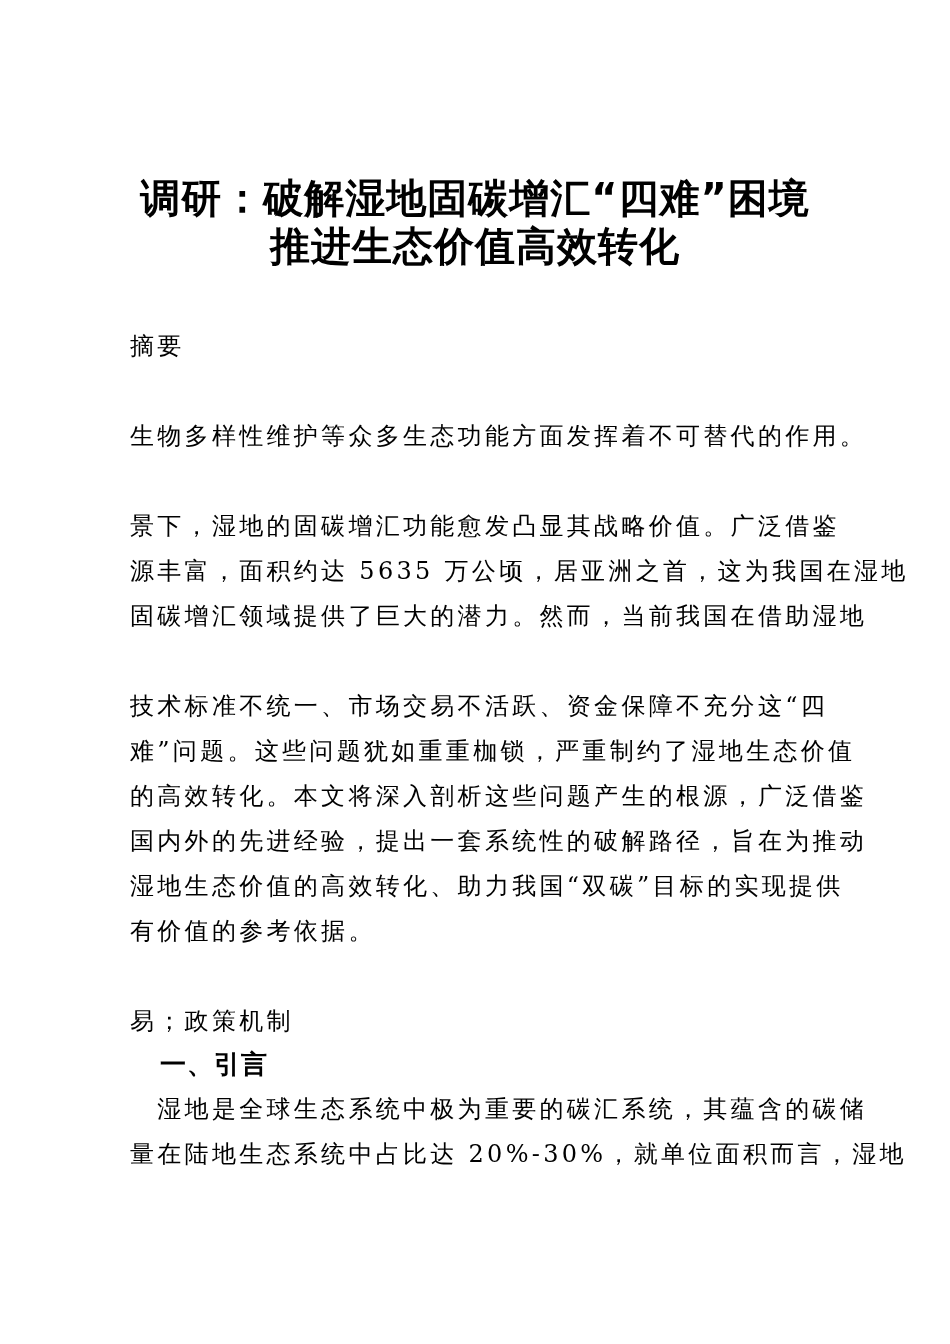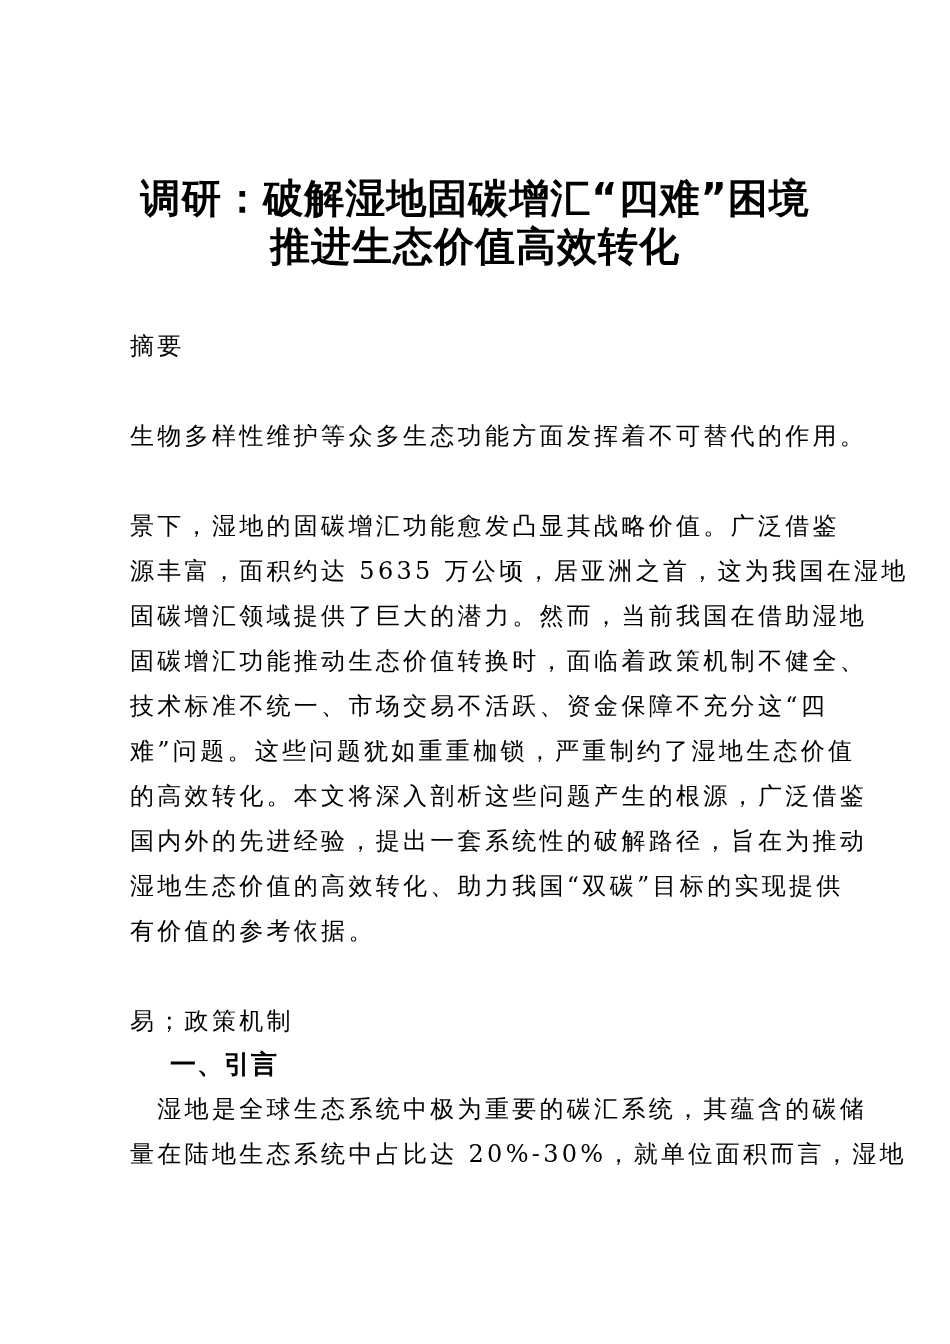--- a/index.html
+++ b/index.html
@@ -13,37 +13,36 @@
   .title.l1 { top: 168px; }
   .title.l2 { top: 216px; }
   .line {
     position: absolute; left: 130px; white-space: nowrap;
     font-family: "DejaVu Serif", serif; font-size: 24px;
     line-height: 36px; letter-spacing: 3.3px;
   }
   .heading {
     position: absolute; left: 160px; white-space: nowrap;
     font-family: "DejaVu Sans", sans-serif; font-weight: bold;
-    font-size: 26px; line-height: 36px; letter-spacing: 1px; margin-left: 10px;
+    font-size: 26px; line-height: 36px; letter-spacing: 1px;
   }
 </style>
 </head>
 <body>
 
 <div class="page">
   <div class="title l1">调研：破解湿地固碳增汇“四难”困境</div>
   <div class="title l2">推进生态价值高效转化</div>
 
   <div class="line" style="top:328px">摘要</div>
 
   <div class="line" style="top:418px">生物多样性维护等众多生态功能方面发挥着不可替代的作用。</div>
   <div class="line" style="top:508px">景下，湿地的固碳增汇功能愈发凸显其战略价值。广泛借鉴</div>
   <div class="line" style="top:553px">源丰富，面积约达 5635 万公顷，居亚洲之首，这为我国在湿地</div>
   <div class="line" style="top:598px">固碳增汇领域提供了巨大的潜力。然而，当前我国在借助湿地</div>
-  <div class="line" style="top:643px">固碳增汇功能推动生态价值转换时，面临着政策机制不健全、</div>
   <div class="line" style="top:688px">技术标准不统一、市场交易不活跃、资金保障不充分这“四</div>
   <div class="line" style="top:733px">难”问题。这些问题犹如重重枷锁，严重制约了湿地生态价值</div>
   <div class="line" style="top:778px">的高效转化。本文将深入剖析这些问题产生的根源，广泛借鉴</div>
   <div class="line" style="top:823px">国内外的先进经验，提出一套系统性的破解路径，旨在为推动</div>
   <div class="line" style="top:868px">湿地生态价值的高效转化、助力我国“双碳”目标的实现提供</div>
   <div class="line" style="top:913px">有价值的参考依据。</div>
 
   <div class="line" style="top:1003px">易；政策机制</div>
 
   <div class="heading" style="top:1046px">一、引言</div>

